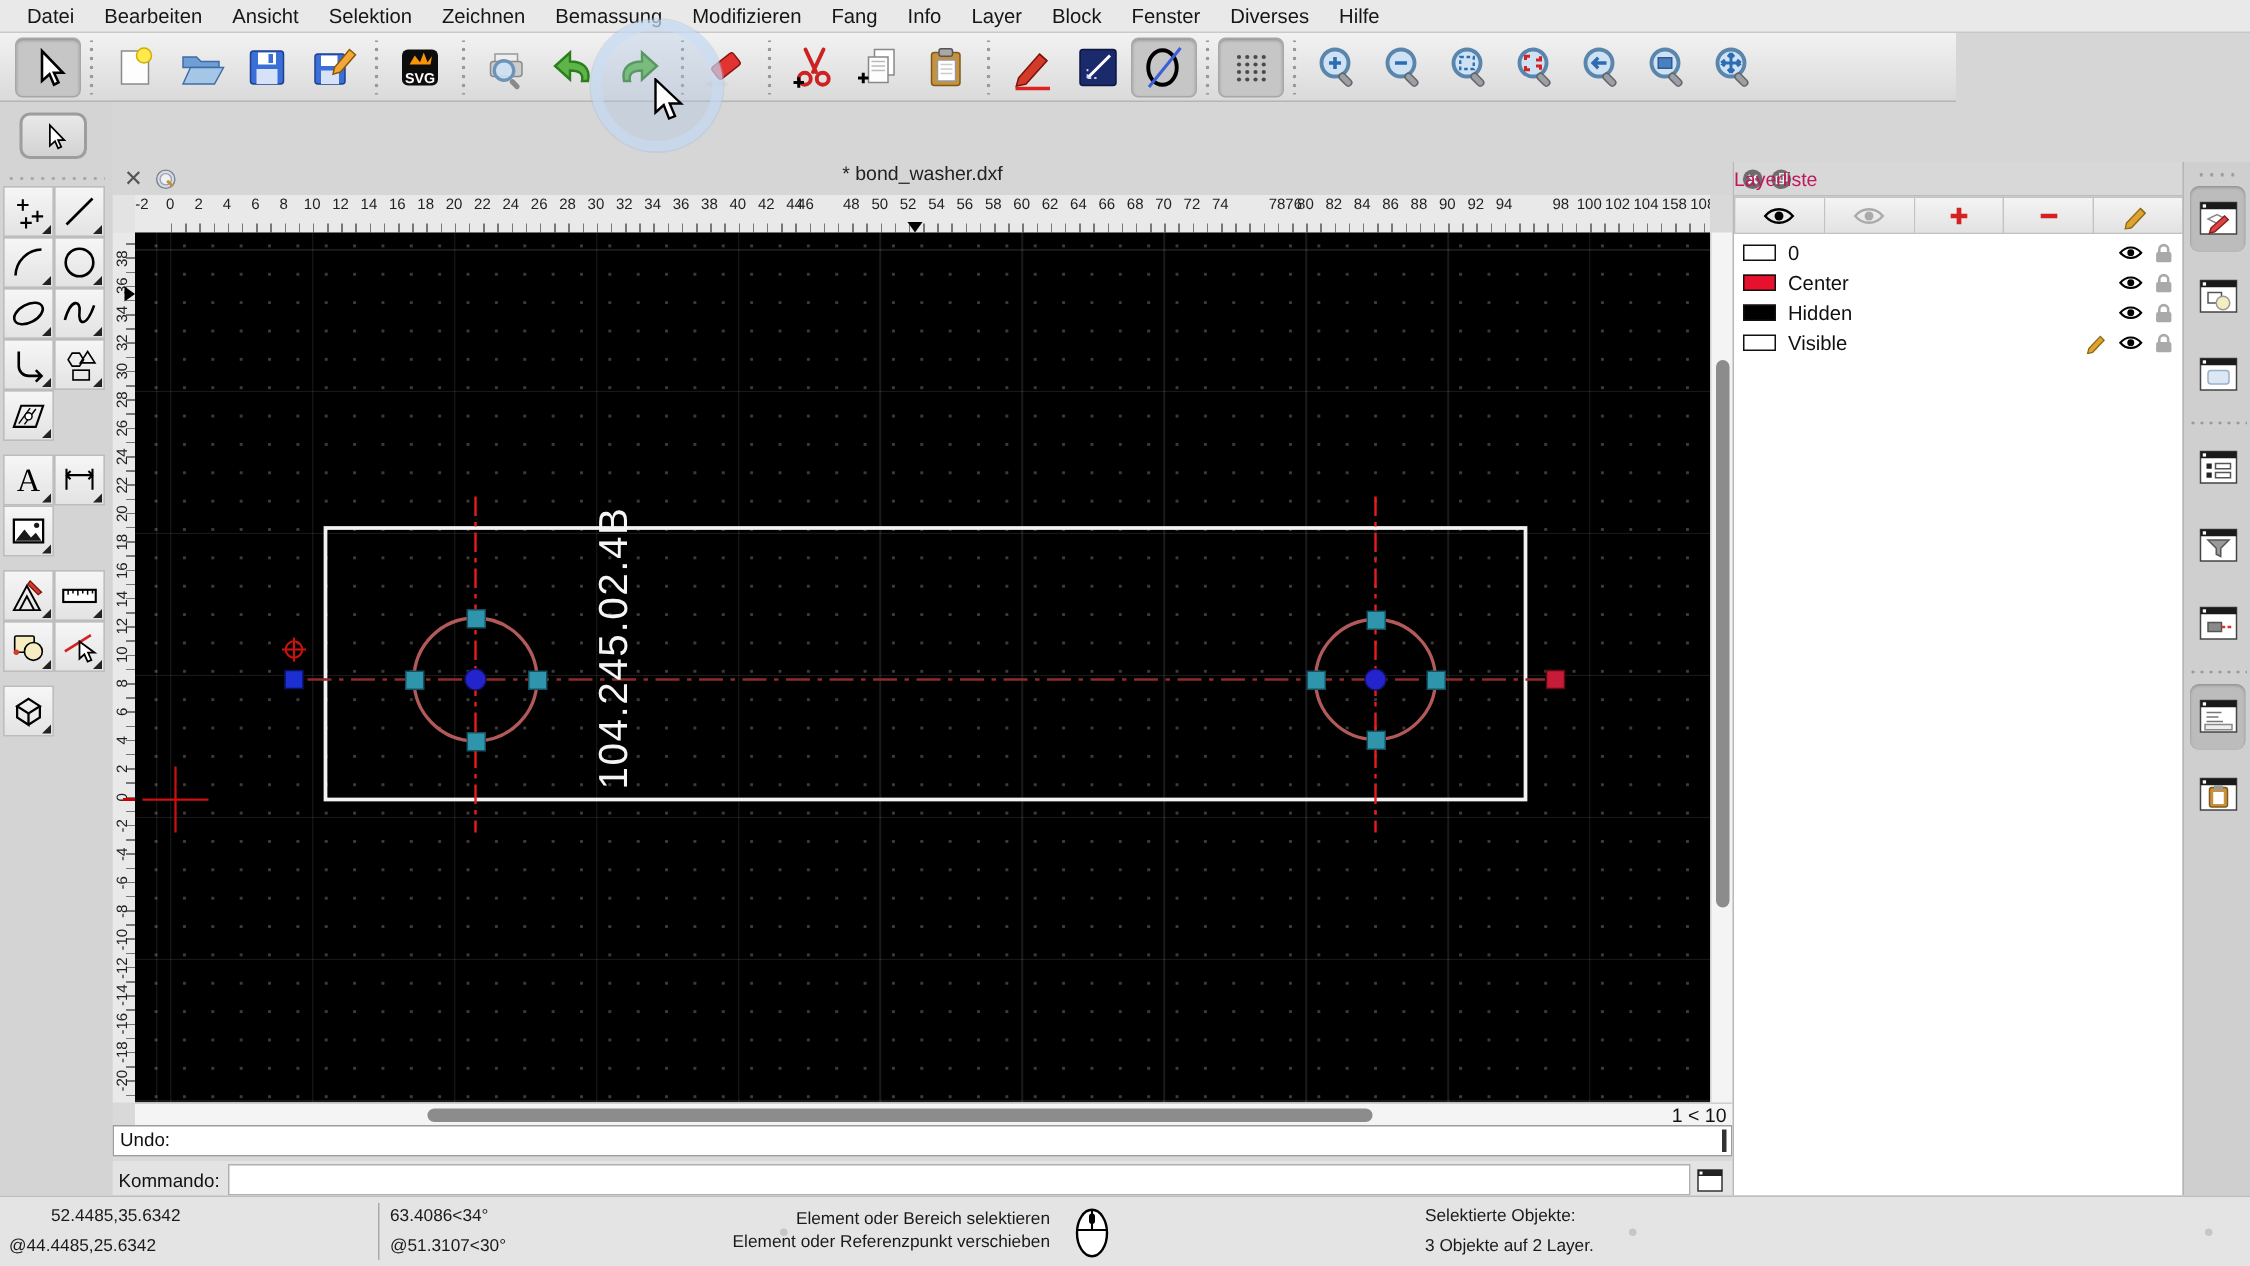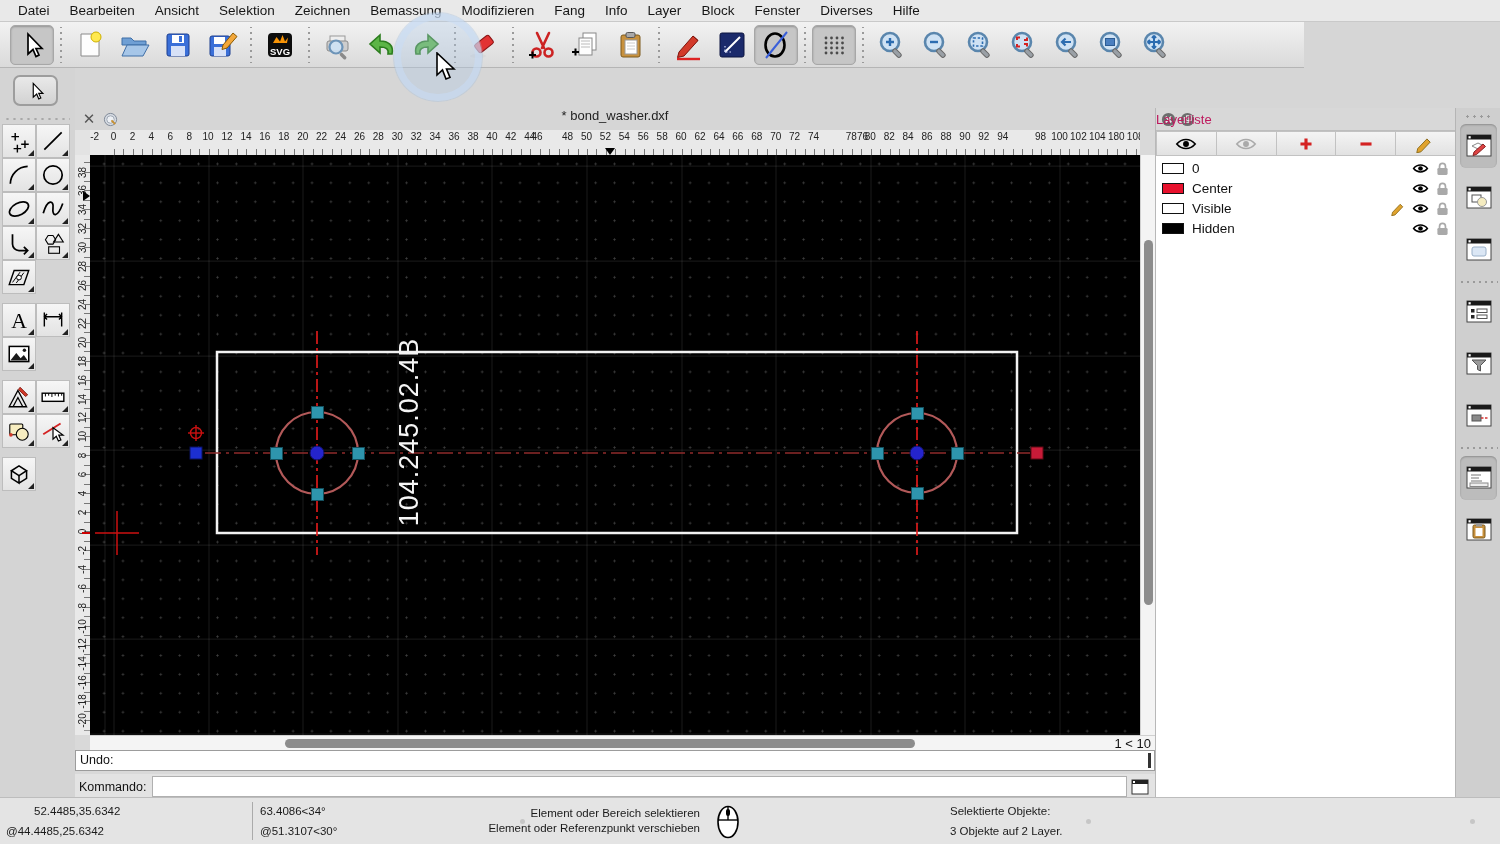--- a/index.html
+++ b/index.html
@@ -533,21 +533,21 @@
       <span class="hlabel" style="left: 837.06px;">86</span>
       <span class="hlabel" style="left: 855.98px;">88</span>
       <span class="hlabel" style="left: 874.9px;">90</span>
       <span class="hlabel" style="left: 893.82px;">92</span>
       <span class="hlabel" style="left: 912.74px;">94</span>
       <span class="hlabel" style="left: 931.66px; margin-top: 32px;">96</span>
       <span class="hlabel" style="left: 950.58px;">98</span>
       <span class="hlabel" style="left: 969.5px;">100</span>
       <span class="hlabel" style="left: 988.42px;">102</span>
       <span class="hlabel" style="left: 1007.34px;">104</span>
-      <span class="hlabel" style="left: 1026.26px;">180</span>
+      <span class="hlabel" style="left: 1026.26px;">158</span>
       <span class="hlabel" style="left: 1045.18px;">108</span>
       <div id="hmarker" style="left: 514.663px;"></div>
     </div>
   <div id="vruler">
       <span class="vlabel" style="top: 11.52px;">38</span>
       <span class="vlabel" style="top: 30.44px;">36</span>
       <span class="vlabel" style="top: 49.36px;">34</span>
       <span class="vlabel" style="top: 68.28px;">32</span>
       <span class="vlabel" style="top: 87.2px;">30</span>
       <span class="vlabel" style="top: 106.12px;">28</span>
@@ -712,37 +712,37 @@
         <svg viewBox="0 0 22 16">
           <path d="M2 8 C7 2 15 2 20 8 C15 14 7 14 2 8 Z" fill="none" stroke="#000" stroke-width="1.8"></path>
           <circle cx="11" cy="8" r="3" fill="#000"></circle>
         </svg>
         <svg viewBox="0 0 20 16">
           <rect x="4" y="7.5" width="12" height="8" rx="1.5" fill="#a9a9a9"></rect>
           <path d="M6.5 7.5 V5.5 a3.5 3.5 0 0 1 7 0 v2" fill="none" stroke="#a9a9a9" stroke-width="2"></path>
         </svg>
       </div>
       <div class="layer-row">
+        <div class="layer-swatch" style="background: rgb(0, 0, 0);"></div>
+        <div class="layer-name">Hidden</div>
+        <svg viewBox="0 0 22 16">
+          <path d="M2 8 C7 2 15 2 20 8 C15 14 7 14 2 8 Z" fill="none" stroke="#000" stroke-width="1.8"></path>
+          <circle cx="11" cy="8" r="3" fill="#000"></circle>
+        </svg>
+        <svg viewBox="0 0 20 16">
+          <rect x="4" y="7.5" width="12" height="8" rx="1.5" fill="#a9a9a9"></rect>
+          <path d="M6.5 7.5 V5.5 a3.5 3.5 0 0 1 7 0 v2" fill="none" stroke="#a9a9a9" stroke-width="2"></path>
+        </svg>
+      </div>
+      <div class="layer-row">
         <div class="layer-swatch" style="background: rgb(255, 255, 255);"></div>
         <div class="layer-name">Visible</div>
         <svg viewBox="0 0 20 17" style="width: 17px; height: 15px; margin-right: 5px;">
           <path d="M3 13 L12 3.5 l3 3 L6 16 l-4 1 z" fill="#e0a32e" stroke="#8a6a1a"></path>
         </svg>
-        <svg viewBox="0 0 22 16">
-          <path d="M2 8 C7 2 15 2 20 8 C15 14 7 14 2 8 Z" fill="none" stroke="#000" stroke-width="1.8"></path>
-          <circle cx="11" cy="8" r="3" fill="#000"></circle>
-        </svg>
-        <svg viewBox="0 0 20 16">
-          <rect x="4" y="7.5" width="12" height="8" rx="1.5" fill="#a9a9a9"></rect>
-          <path d="M6.5 7.5 V5.5 a3.5 3.5 0 0 1 7 0 v2" fill="none" stroke="#a9a9a9" stroke-width="2"></path>
-        </svg>
-      </div>
-      <div class="layer-row">
-        <div class="layer-swatch" style="background: rgb(0, 0, 0);"></div>
-        <div class="layer-name">Hidden</div>
         <svg viewBox="0 0 22 16">
           <path d="M2 8 C7 2 15 2 20 8 C15 14 7 14 2 8 Z" fill="none" stroke="#000" stroke-width="1.8"></path>
           <circle cx="11" cy="8" r="3" fill="#000"></circle>
         </svg>
         <svg viewBox="0 0 20 16">
           <rect x="4" y="7.5" width="12" height="8" rx="1.5" fill="#a9a9a9"></rect>
           <path d="M6.5 7.5 V5.5 a3.5 3.5 0 0 1 7 0 v2" fill="none" stroke="#a9a9a9" stroke-width="2"></path>
         </svg>
       </div>
     </div>

